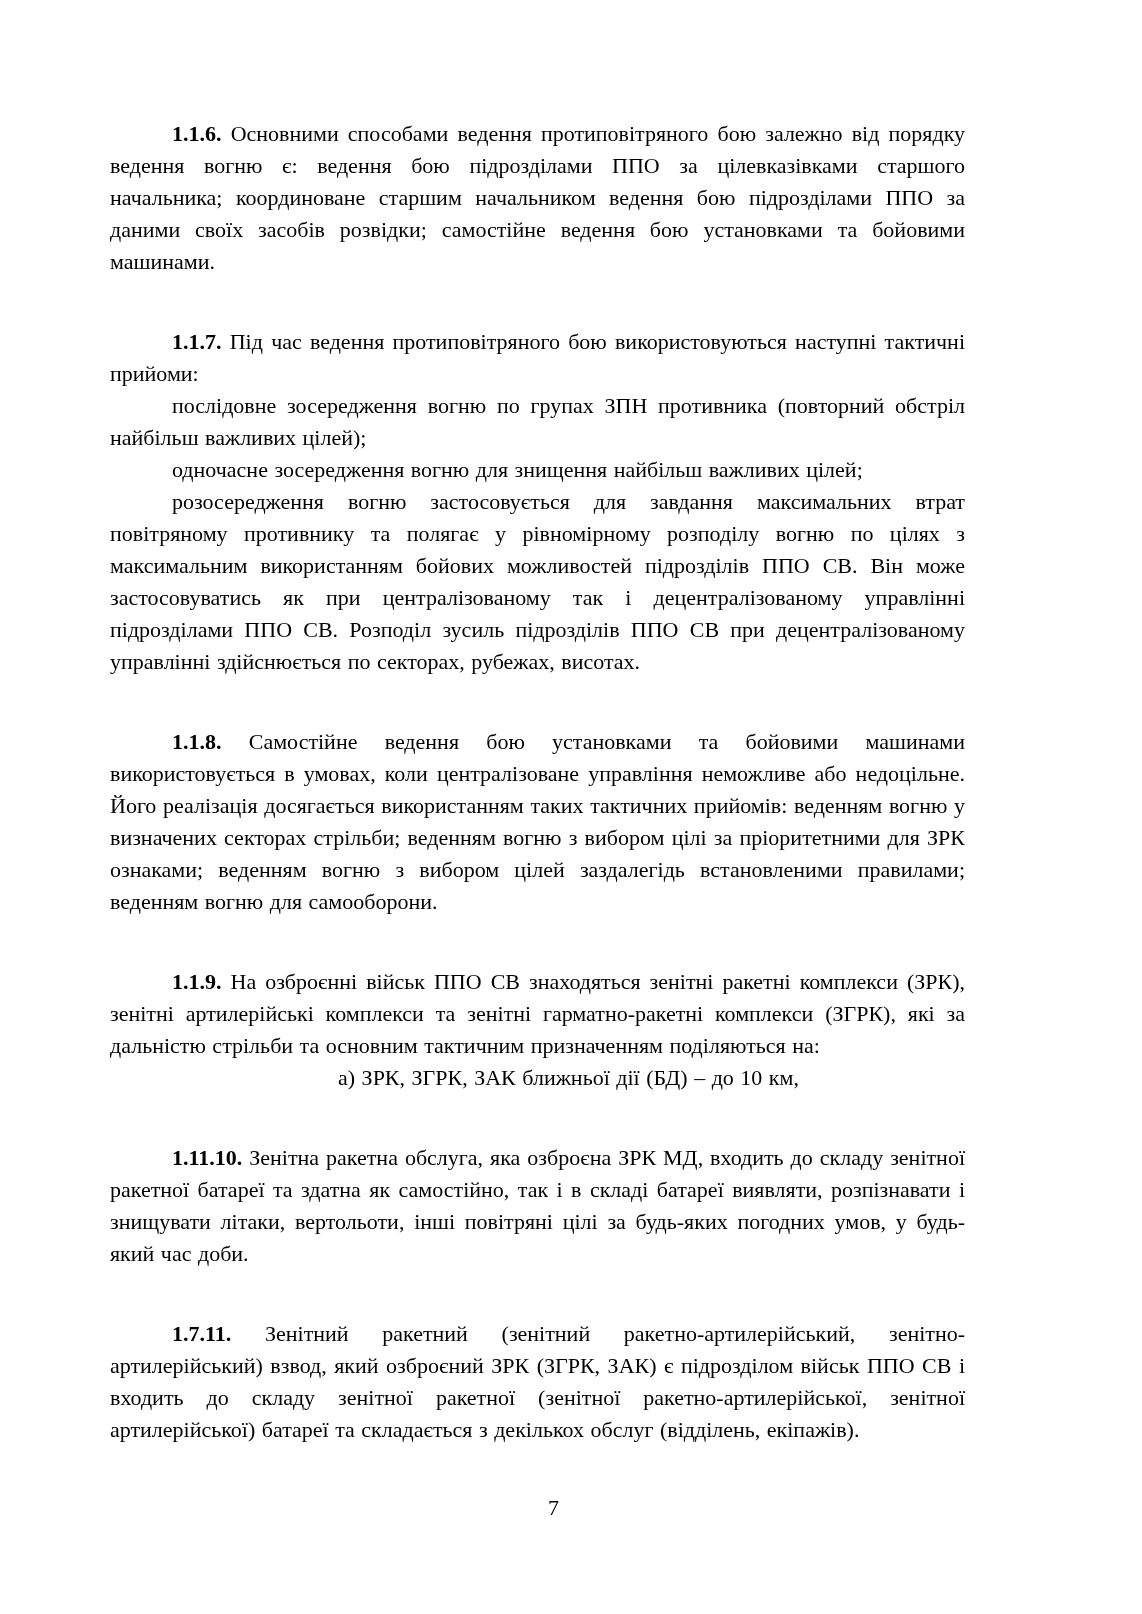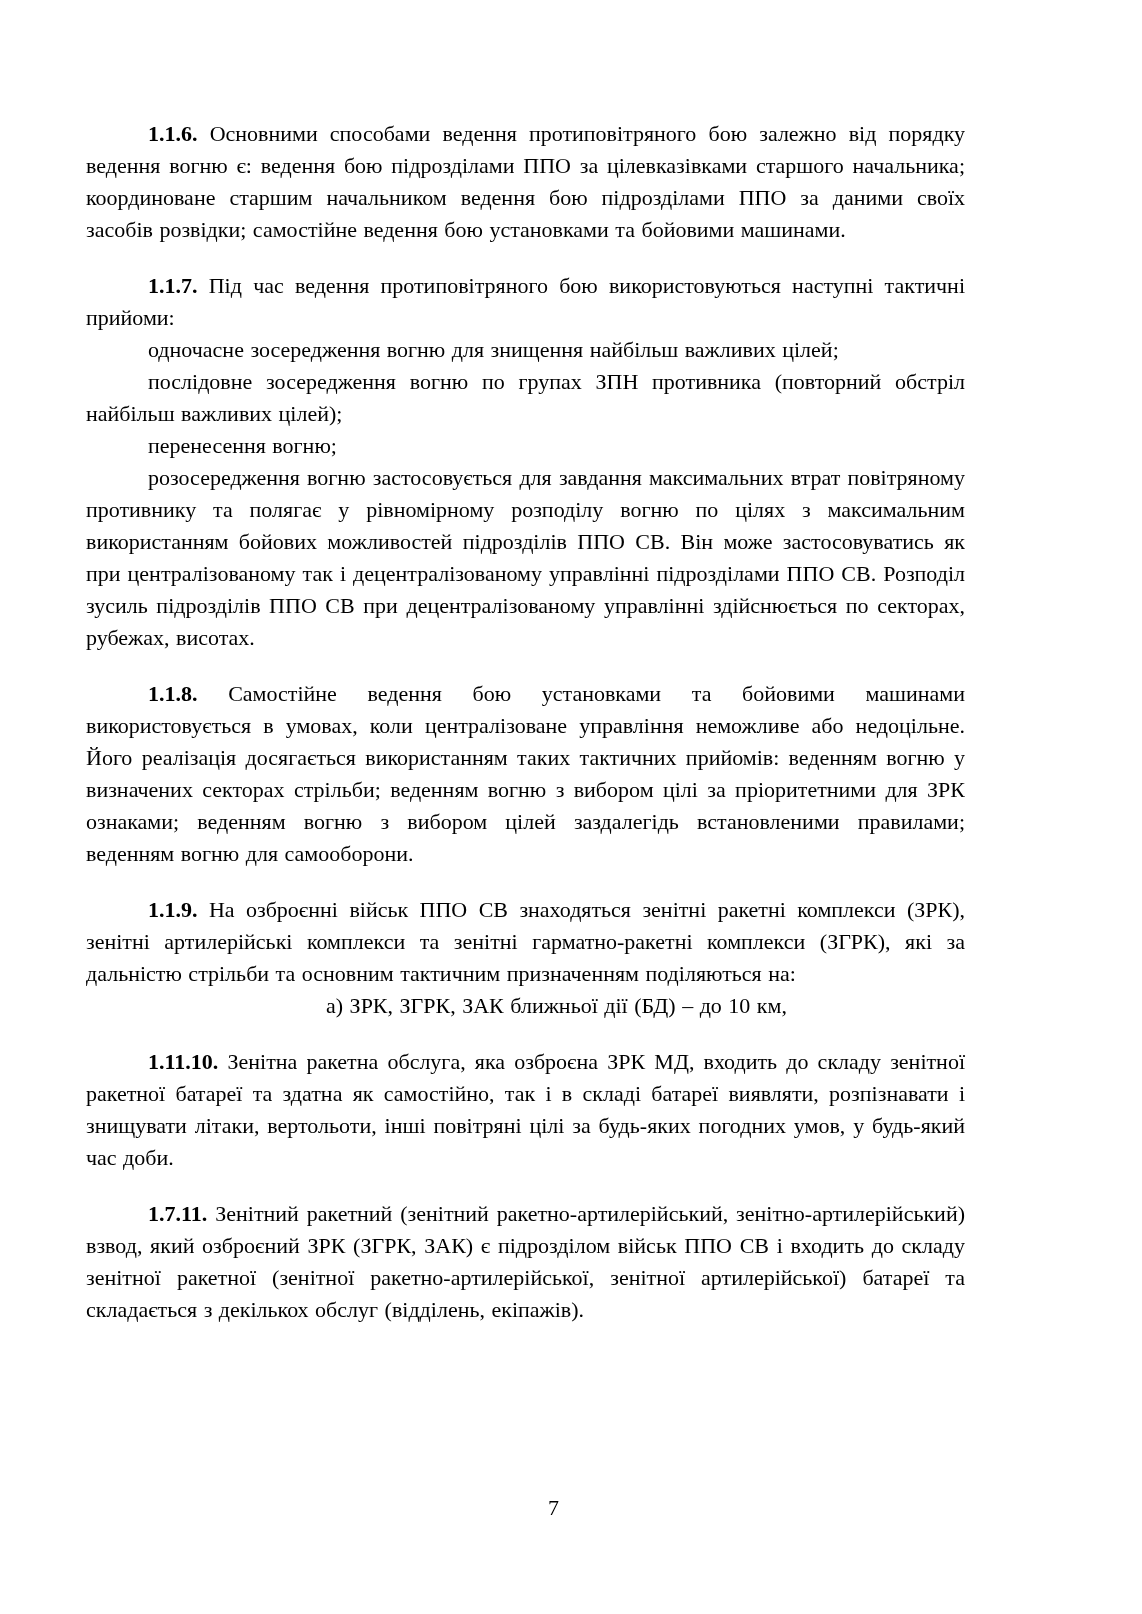--- a/index.html
+++ b/index.html
@@ -9,35 +9,35 @@
     height: 1614px;
     font-family: "Liberation Serif", "DejaVu Serif", serif;
     color: #000000;
     position: relative;
     overflow: hidden;
   }
   .page {
     width: 1110px;
     height: 1614px;
     background: #ffffff;
-    padding: 118px 145px 0 86px;
+    padding: 118px 145px 0 110px;
     position: relative;
   }
   .content {
     width: 100%;
   }
   p.para {
     font-size: 22px;
     line-height: 32px;
     text-align: justify;
     text-indent: 62px;
     word-spacing: 1px;
   }
   p.para.gap {
-    margin-top: 24px;
+    margin-top: 48px;
   }
   p.para.nojust {
     text-align: center;
   }
   .lead {
     font-weight: bold;
   }
   .page-number {
     position: absolute;
     bottom: 90px;
@@ -51,25 +51,24 @@
 </head>
 <body>
 
 <div class="page">
   <div class="content">
 
     <p class="para"><span class="lead">1.1.6.</span> <span>Основними способами ведення протиповітряного бою залежно від порядку ведення вогню є: ведення бою підрозділами ППО за цілевказівками старшого начальника; координоване старшим начальником ведення бою підрозділами ППО за даними своїх засобів розвідки; самостійне ведення бою установками та бойовими машинами.</span></p>
 
     <p class="para gap"><span class="lead">1.1.7.</span> <span>Під час ведення протиповітряного бою використовуються наступні тактичні прийоми:</span></p>
 
+    <p class="para"><span>послідовне зосередження вогню по групах ЗПН противника (повторний обстріл найбільш важливих цілей);</span></p>
+
     <p class="para"><span>одночасне зосередження вогню для знищення найбільш важливих цілей;</span></p>
 
-    <p class="para"><span>послідовне зосередження вогню по групах ЗПН противника (повторний обстріл найбільш важливих цілей);</span></p>
-
-    <p class="para"><span>перенесення вогню;</span></p>
 
     <p class="para"><span>розосередження вогню застосовується для завдання максимальних втрат повітряному противнику та полягає у рівномірному розподілу вогню по цілях з максимальним використанням бойових можливостей підрозділів ППО СВ. Він може застосовуватись як при централізованому так і децентралізованому управлінні підрозділами ППО СВ. Розподіл зусиль підрозділів ППО СВ при децентралізованому управлінні здійснюється по секторах, рубежах, висотах.</span></p>
 
     <p class="para gap"><span class="lead">1.1.8.</span> <span>Самостійне ведення бою установками та бойовими машинами використовується в умовах, коли централізоване управління неможливе або недоцільне. Його реалізація досягається використанням таких тактичних прийомів: веденням вогню у визначених секторах стрільби; веденням вогню з вибором цілі за пріоритетними для ЗРК ознаками; веденням вогню з вибором цілей заздалегідь встановленими правилами; веденням вогню для самооборони.</span></p>
 
     <p class="para gap"><span class="lead">1.1.9.</span> <span>На озброєнні військ ППО СВ знаходяться зенітні ракетні комплекси (ЗРК), зенітні артилерійські комплекси та зенітні гарматно-ракетні комплекси (ЗГРК), які за дальністю стрільби та основним тактичним призначенням поділяються на:</span></p>
 
     <p class="para nojust"><span>а) ЗРК, ЗГРК, ЗАК ближньої дії (БД) – до 10 км,</span></p>
 
 

